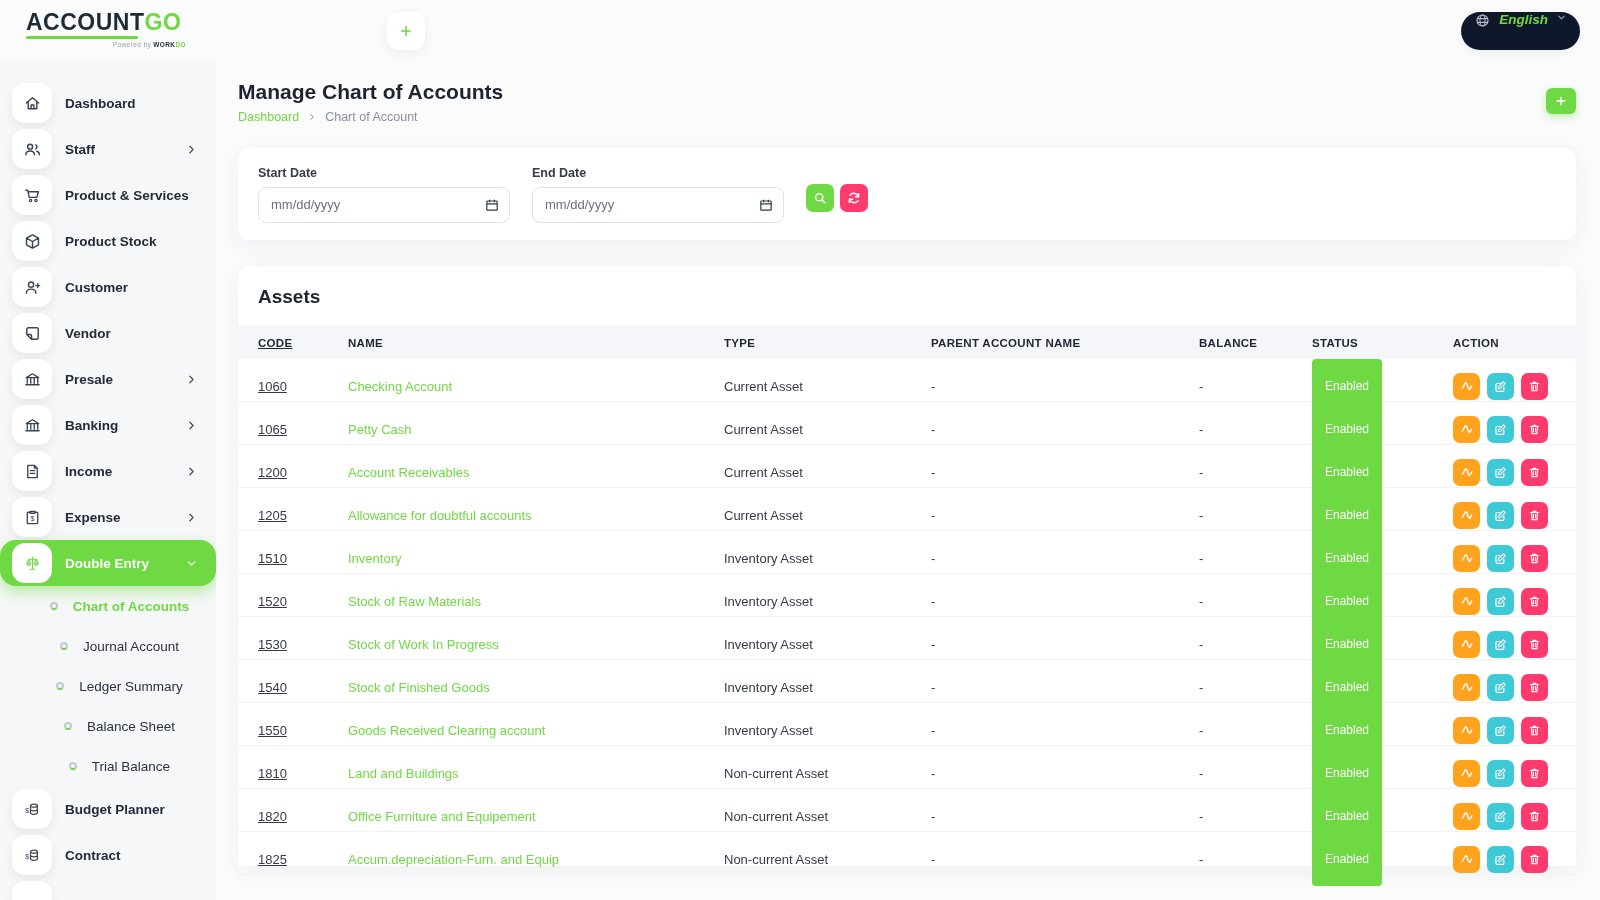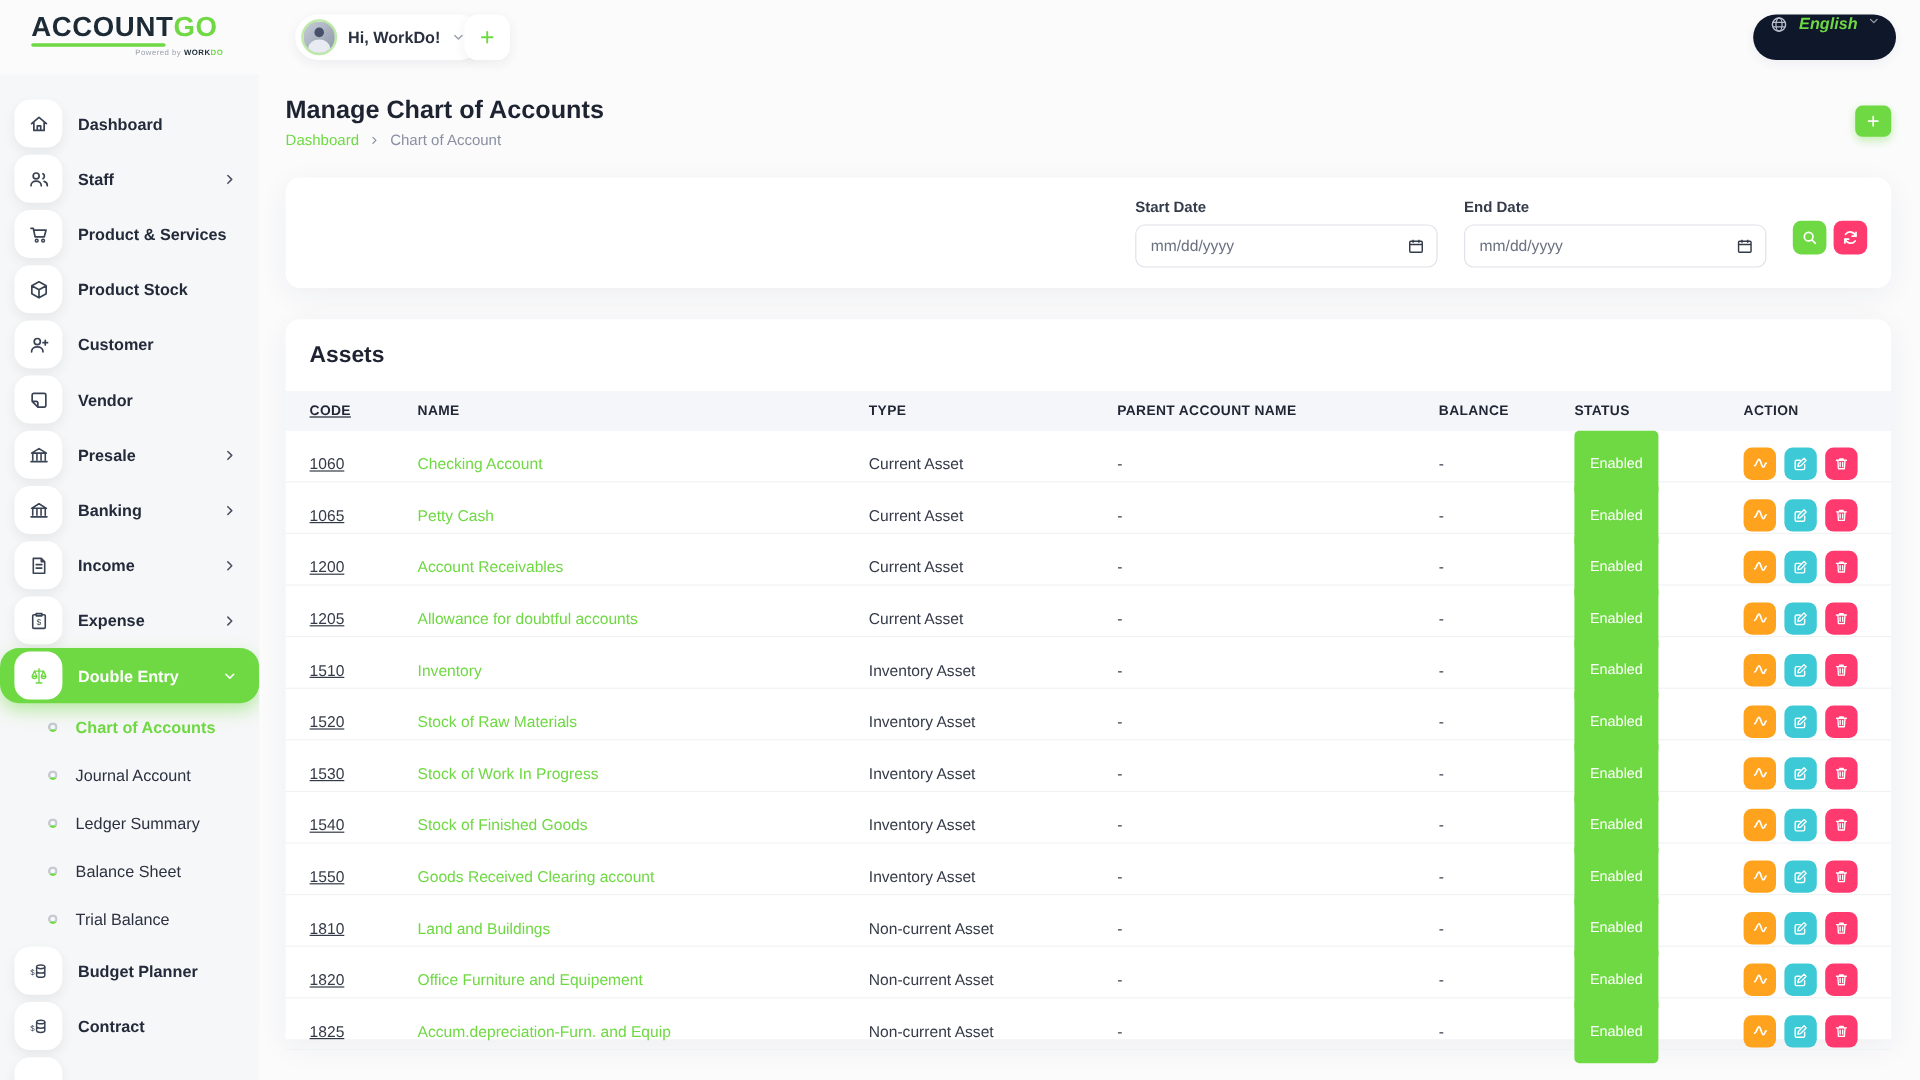--- a/index.html
+++ b/index.html
@@ -39,38 +39,38 @@
   .sidebar { position:absolute; left:0; top:62px; width:216px; height:838px; background:#f6f7f8; padding-top:18px; overflow:hidden; }
   .nav-item { height:46px; display:flex; align-items:center; padding:0 14px 0 12px; cursor:pointer; position:relative; }
   .nav-tile { width:40px; height:40px; background:#fff; border-radius:13px; box-shadow:0 4px 10px rgba(40,45,60,.08);
     display:flex; align-items:center; justify-content:center; color:#3a4354; flex:0 0 40px; }
   .nav-label { font-size:13.5px; font-weight:600; color:#232a39; margin-left:13px; flex:1; white-space:nowrap; }
   .nav-arrow { color:#4a5264; margin-right:4px; }
   .nav-item.active { background:#6fd943; border-radius:16px; box-shadow:0 6px 14px rgba(111,217,67,.45); }
   .nav-item.active .nav-label { color:#fff; }
   .nav-item.active .nav-tile { color:#6fd943; box-shadow:none; }
   .nav-item.active .nav-arrow { color:#fff; }
-  .sub-item { height:40px; display:flex; align-items:center; padding-left:40px; cursor:pointer; }
+  .sub-item { height:40px; display:flex; align-items:center; padding-left:23px; cursor:pointer;justify-content:center; }
   .sub-bullet { width:8px; height:8px; border-radius:50%; border:2px solid #c3c8d2; border-bottom-color:#6fd943; flex:0 0 8px; }
   .sub-label { font-size:13.5px; color:#2b3140; margin-left:15px; }
   .sub-item.active .sub-label { color:#6fd943; font-weight:700; }
   .nav-item.stub { margin-top:0; }
 
   
   .main { position:absolute; left:238px; top:62px; width:1338px; }
   .page-title { font-size:21px; font-weight:700; color:#1d2330; margin-top:18px; }
   .breadcrumb { display:flex; align-items:center; gap:8px; margin-top:6px; font-size:12.5px; }
   .breadcrumb .bc-link { color:#6fd943; cursor:pointer; }
   .breadcrumb .bc-sep { color:#8a90a2; font-size:11px; }
   .breadcrumb .bc-current { color:#8a90a2; }
   .add-page { position:absolute; right:0; top:26px; width:30px; height:26px; background:#6fd943; border-radius:6px;
     color:#fff; display:flex; align-items:center; justify-content:center; cursor:pointer; box-shadow:0 3px 8px rgba(111,217,67,.4); }
 
   .filter-card { margin-top:24px; height:92px; background:#fff; border-radius:12px; box-shadow:0 6px 25px rgba(40,45,60,.06);
-    display:flex; align-items:center; justify-content:flex-end; padding:0 20px; gap:22px; }
+    display:flex; align-items:center; padding:0 20px; gap:22px; }
   .date-group { width:252px; }
   .date-label { font-size:12.5px; font-weight:600; color:#343b4a; margin-bottom:7px; }
   .date-box { position:relative; }
   .date-input { width:100%; height:36px; border:1px solid #dfe2e8; border-radius:8px; padding:0 34px 0 12px;
     font-size:13px; color:#4a5160; font-family:inherit; background:#fff; }
   .date-input::placeholder { color:#6b7180; }
   .cal-ic { position:absolute; right:10px; top:10px; color:#333a48; pointer-events:none; }
   .filter-btns { display:flex; gap:6px; align-self:flex-end; margin-bottom:28px; }
   .sq-btn { width:28px; height:28px; border-radius:7px; border:none; color:#fff; display:flex; align-items:center; justify-content:center; cursor:pointer; }
   .sq-btn.green { background:#6fd943; }
@@ -177,27 +177,20 @@
   </defs>
 </svg>
 
 <div class="header">
   <div class="logo">
     <div class="logo-line1"><span>ACCOUNT</span><span class="go">GO</span></div>
     <div class="logo-bar"></div>
     <div class="logo-tag"><span>Powered by </span><b>WORK</b><span class="go">DO</span></div>
   </div>
 
-  <div class="user-pill">
-    <span class="avatar"></span>
-    <span class="greet">Hi, WorkDo!</span>
-    <svg class="ic chev" width="12" height="12">
-        <use href="#i-chevron-down"></use>
-      </svg>
-  </div>
 
   <div class="add-top">
     <svg class="ic" width="16" height="16">
         <use href="#i-plus"></use>
       </svg>
   </div>
 
   <div class="lang-pill">
     <svg class="ic globe" width="17" height="17">
         <use href="#i-globe"></use>

